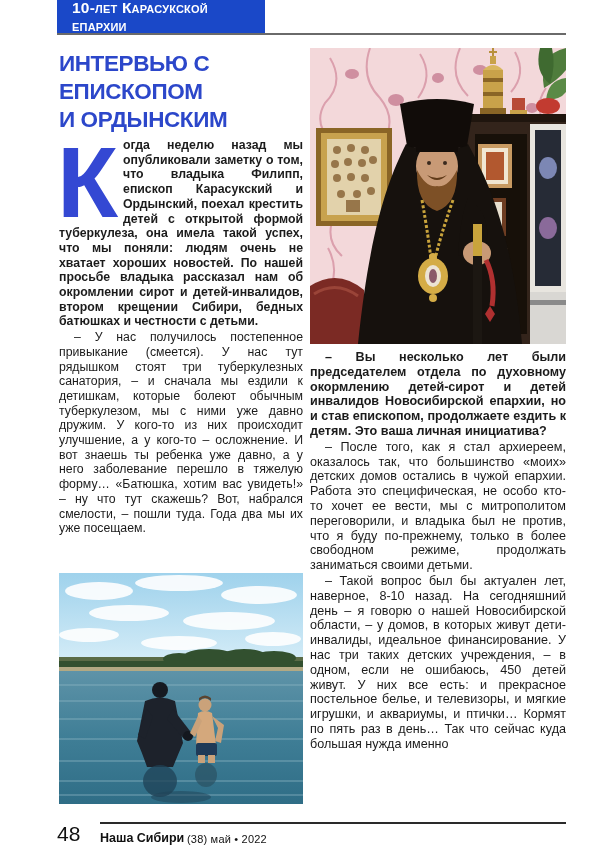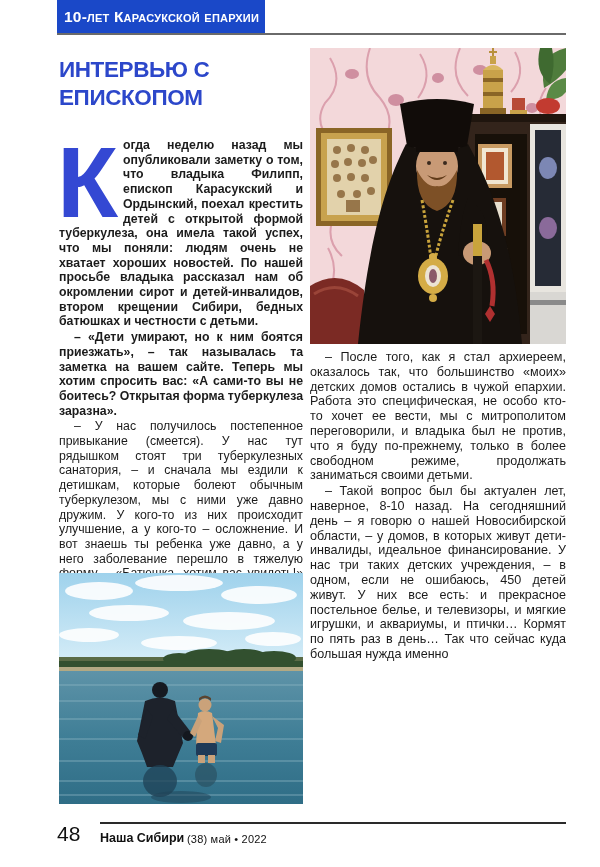--- a/index.html
+++ b/index.html
@@ -3,26 +3,26 @@
 <meta charset="utf-8">
 <style>
   html,body{margin:0;padding:0;background:#ffffff;}
   .page{
     position:relative;width:600px;height:867px;background:#ffffff;overflow:hidden;
     font-family:"Liberation Sans","DejaVu Sans",sans-serif;color:#1b1b1b;
   }
   
   .banner{
     position:absolute;left:57px;top:0;width:208px;height:34px;
-    display:flex;align-items:center;padding-left:7px;box-sizing:border-box;
+    display:flex;align-items:center;padding-left:15px;box-sizing:border-box;
     color:#ffffff;font-variant:small-caps;font-weight:bold;font-size:15.5px;letter-spacing:.2px;
   }
   .banner-rule{position:absolute;left:57px;top:33px;width:509px;height:2px;background:#6a6a6a;}
   
-  .title{position:absolute;left:59px;top:56px;width:250px;font-weight:bold;
+  .title{position:absolute;left:59px;top:50px;width:250px;font-weight:bold;
     font-size:22.5px;line-height:28px;letter-spacing:-.4px;}
   .title span{display:block;}
   
   .col{position:absolute;text-align:justify;}
   .col-left{left:59px;top:138px;width:244px;font-size:12.3px;line-height:14.7px;}
   .col-right{left:310px;top:350px;width:256px;font-size:12.6px;line-height:14.8px;}
   .col p{margin:0 0 1px 0;}
   .col p.question{font-weight:bold;text-indent:15px;}
   .col p.answer{font-weight:normal;text-indent:15px;}
   p.intro{font-weight:bold;text-indent:0;}
@@ -46,20 +46,21 @@
 
 <div class="page">
 
   <div class="banner" style="background-color: rgb(26, 72, 200);">
     <span>10-лет Карасукской епархии</span>
   </div>
   <div class="banner-rule"></div>
 
   <h1 class="title" style="margin: 0px; color: rgb(44, 71, 202);">
     <span>ИНТЕРВЬЮ С ЕПИСКОПОМ</span>
+    <span>И ОРДЫНСКИМ</span>
   </h1>
 
   <div class="photo bishop-photo">
     <svg viewBox="0 0 256 296" preserveAspectRatio="none">
 
       <rect x="0" y="0" width="256" height="296" style="fill: rgb(243, 216, 218);"></rect>
       <g stroke="#d99aa9" stroke-width="2" fill="none" opacity="0.9">
         <path d="M20,10 q15,25 -5,45 q-12,20 6,38"></path>
         <path d="M60,0 q-10,30 10,50 q18,22 2,46"></path>
         <path d="M110,6 q14,22 -2,44"></path>
@@ -175,29 +176,29 @@
       </g>
     </svg>
   </div>
 
   <div class="col col-left">
     <p class="intro">
       <span class="dropcap" style="color: rgb(52, 72, 211);">К</span><span>огда неделю назад мы опубликовали заметку о том, что владыка Филипп, епископ Карасукский и Ордынский, поехал крестить детей с открытой формой туберкулеза, она имела такой успех, что мы поняли: людям очень не хватает хороших новостей. По нашей просьбе владыка рассказал нам об окромлении сирот и детей-инвалидов, втором крещении Сибири, бедных батюшках и честности с детьми.</span>
     </p>
     <div>
 
-        <p class="question">– «Дети умирают, но к ним боятся приезжать», – так называлась та заметка на вашем сайте. Теперь мы хотим спросить вас: «А сами-то вы не боитесь? Открытая форма туберкулеза заразна».</p>
 
         <p class="answer">– У нас получилось постепенное привыкание (смеется). У нас тут рядышком стоят три туберкулезных санатория, – и сначала мы ездили к детишкам, которые болеют обычным туберкулезом, мы с ними уже давно дружим. У кого-то из них происходит улучшение, а у кого-то – осложнение. И вот знаешь ты ребенка уже давно, а у него заболевание перешло в тяжелую форму… «Батюшка, хотим вас увидеть!» – ну что тут скажешь? Вот, набрался смелости, – пошли туда. Года два мы их уже посещаем.</p>
       </div>
   </div>
 
   <div class="col col-right">
     <div>
 
+        <p class="question">– Вы несколько лет были председателем отдела по духовному окормлению детей-сирот и детей инвалидов Новосибирской епархии, но и став епископом, продолжаете ездить к детям. Это ваша личная инициатива?</p>
 
         <p class="answer">– После того, как я стал архиереем, оказалось так, что большинство «моих» детских домов остались в чужой епархии. Работа это специфическая, не особо кто-то хочет ее вести, мы с митрополитом переговорили, и владыка был не против, что я буду по-прежнему, только в более свободном режиме, продолжать заниматься своими детьми.</p>
 
 
         <p class="answer">– Такой вопрос был бы актуален лет, наверное, 8-10 назад. На сегодняшний день – я говорю о нашей Новосибирской области, – у домов, в которых живут дети-инвалиды, идеальное финансирование. У нас три таких детских учреждения,  – в одном, если не ошибаюсь, 450 детей живут. У них все есть: и прекрасное постельное белье, и телевизоры, и мягкие игрушки, и аквариумы, и птички… Кормят по пять раз в день… Так что сейчас куда большая нужда именно</p>
       </div>
   </div>
 
   <div class="photo baptism-photo">
     <svg viewBox="0 0 244 231" preserveAspectRatio="none">

